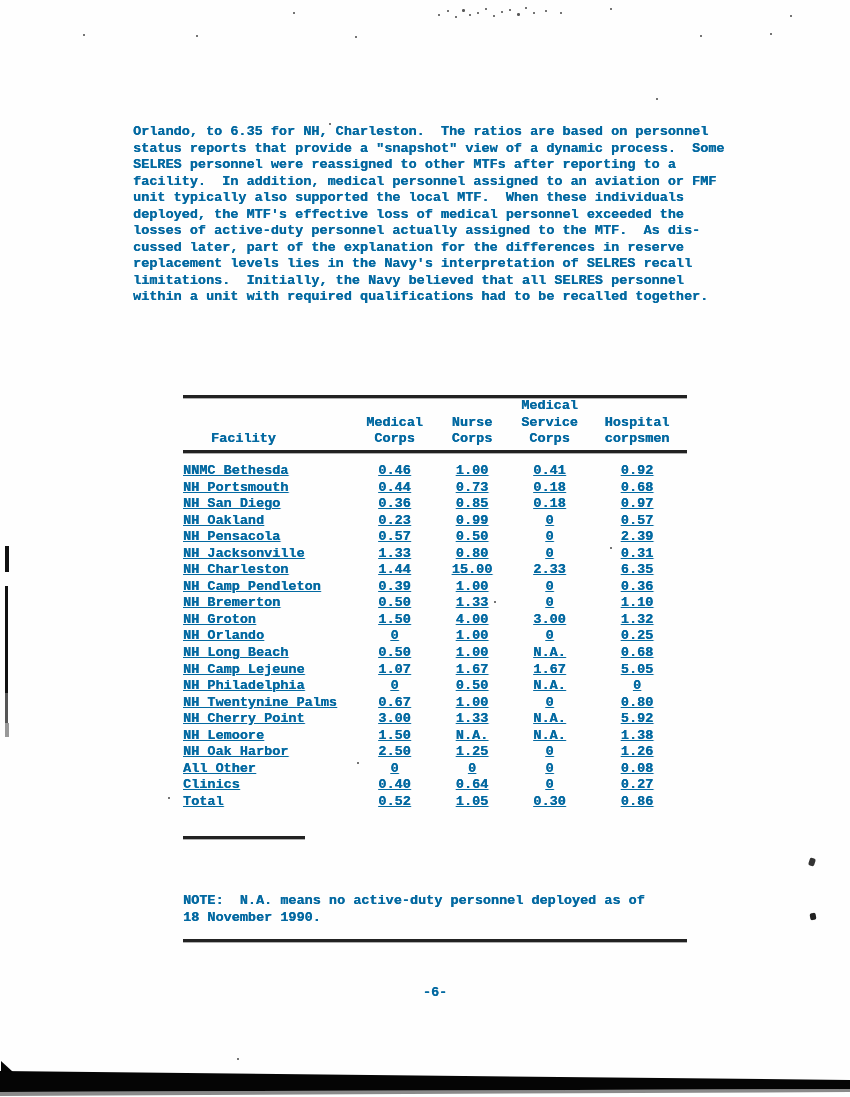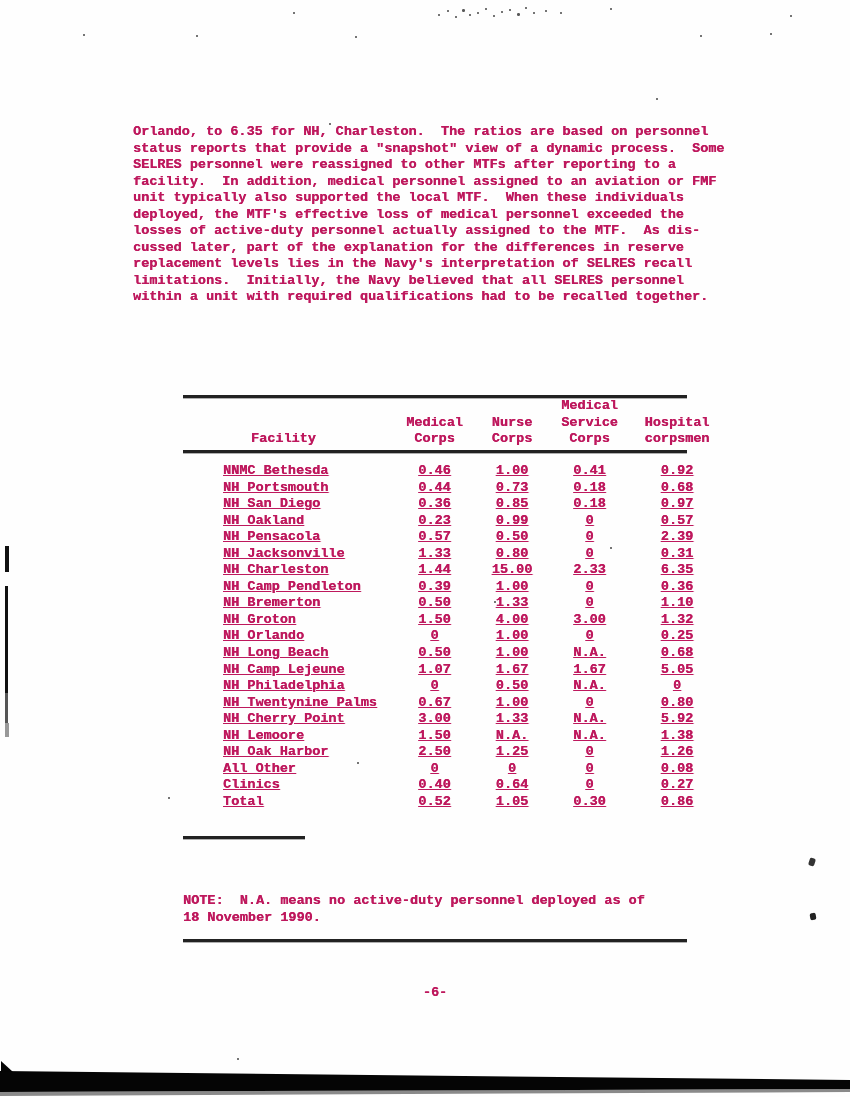--- a/index.html
+++ b/index.html
@@ -1,38 +1,38 @@
 <!DOCTYPE html>
 <html><head>
 <meta charset="utf-8">
 <style>
   html,body{margin:0;padding:0;background:#e8e8e8;}
   .page{
     position:relative;width:850px;height:1097px;margin:0 auto;
     background:#fefefe;overflow:hidden;
     font-family:"Liberation Mono","DejaVu Sans Mono",monospace;
-    font-weight:700;color:#be185d;
+    font-weight:700;color:#0369a1;
   }
   .txt{position:absolute;white-space:pre;font-size:13.5px;line-height:16.5px;
        text-shadow:0.3px 0 0 currentColor;}
   .para{left:133px;top:124px;}
   .title{left:183px;top:333px;}
   .src{left:183px;top:842px;}
   .note{left:183px;top:893px;}
   .pageno{left:183px;top:985px;width:504px;text-align:center;white-space:pre;
           position:absolute;font-size:13.5px;line-height:16.5px;text-shadow:0.3px 0 0 currentColor;}
   .rule{position:absolute;left:183px;width:504px;height:3px;background:#222;
         box-shadow:0 1px 0 rgba(80,80,80,.45);}
   .top-rule{top:395px;}
   .header-rule{top:450px;}
   .short-rule{top:836px;width:122px;}
   .bottom-rule{top:939px;}
   .thead{position:absolute;left:183px;top:398px;width:504px;}
   .tbody{position:absolute;left:183px;top:463px;width:504px;text-decoration:underline;}
-  .hrow,.trow{display:grid;grid-template-columns:174px 75px 80px 75px 100px;margin-left:40px;}
+  .hrow,.trow{display:grid;grid-template-columns:174px 75px 80px 75px 100px;}
   .hcell,.cell{font-size:13.5px;line-height:16.55px;white-space:pre;
                text-shadow:0.3px 0 0 currentColor;}
   .hcell{text-align:center;}
   .hcell.fac{text-align:left;padding-left:28px;}
   .cell.fac{text-align:left;}
   .cell.num{text-align:center;}
   .speck{position:absolute;background:#3c3c3c;border-radius:40%;opacity:.85;}
   .mark{position:absolute;background:#111;}
   .svgbar{position:absolute;left:0;top:0;pointer-events:none;}
 </style>

